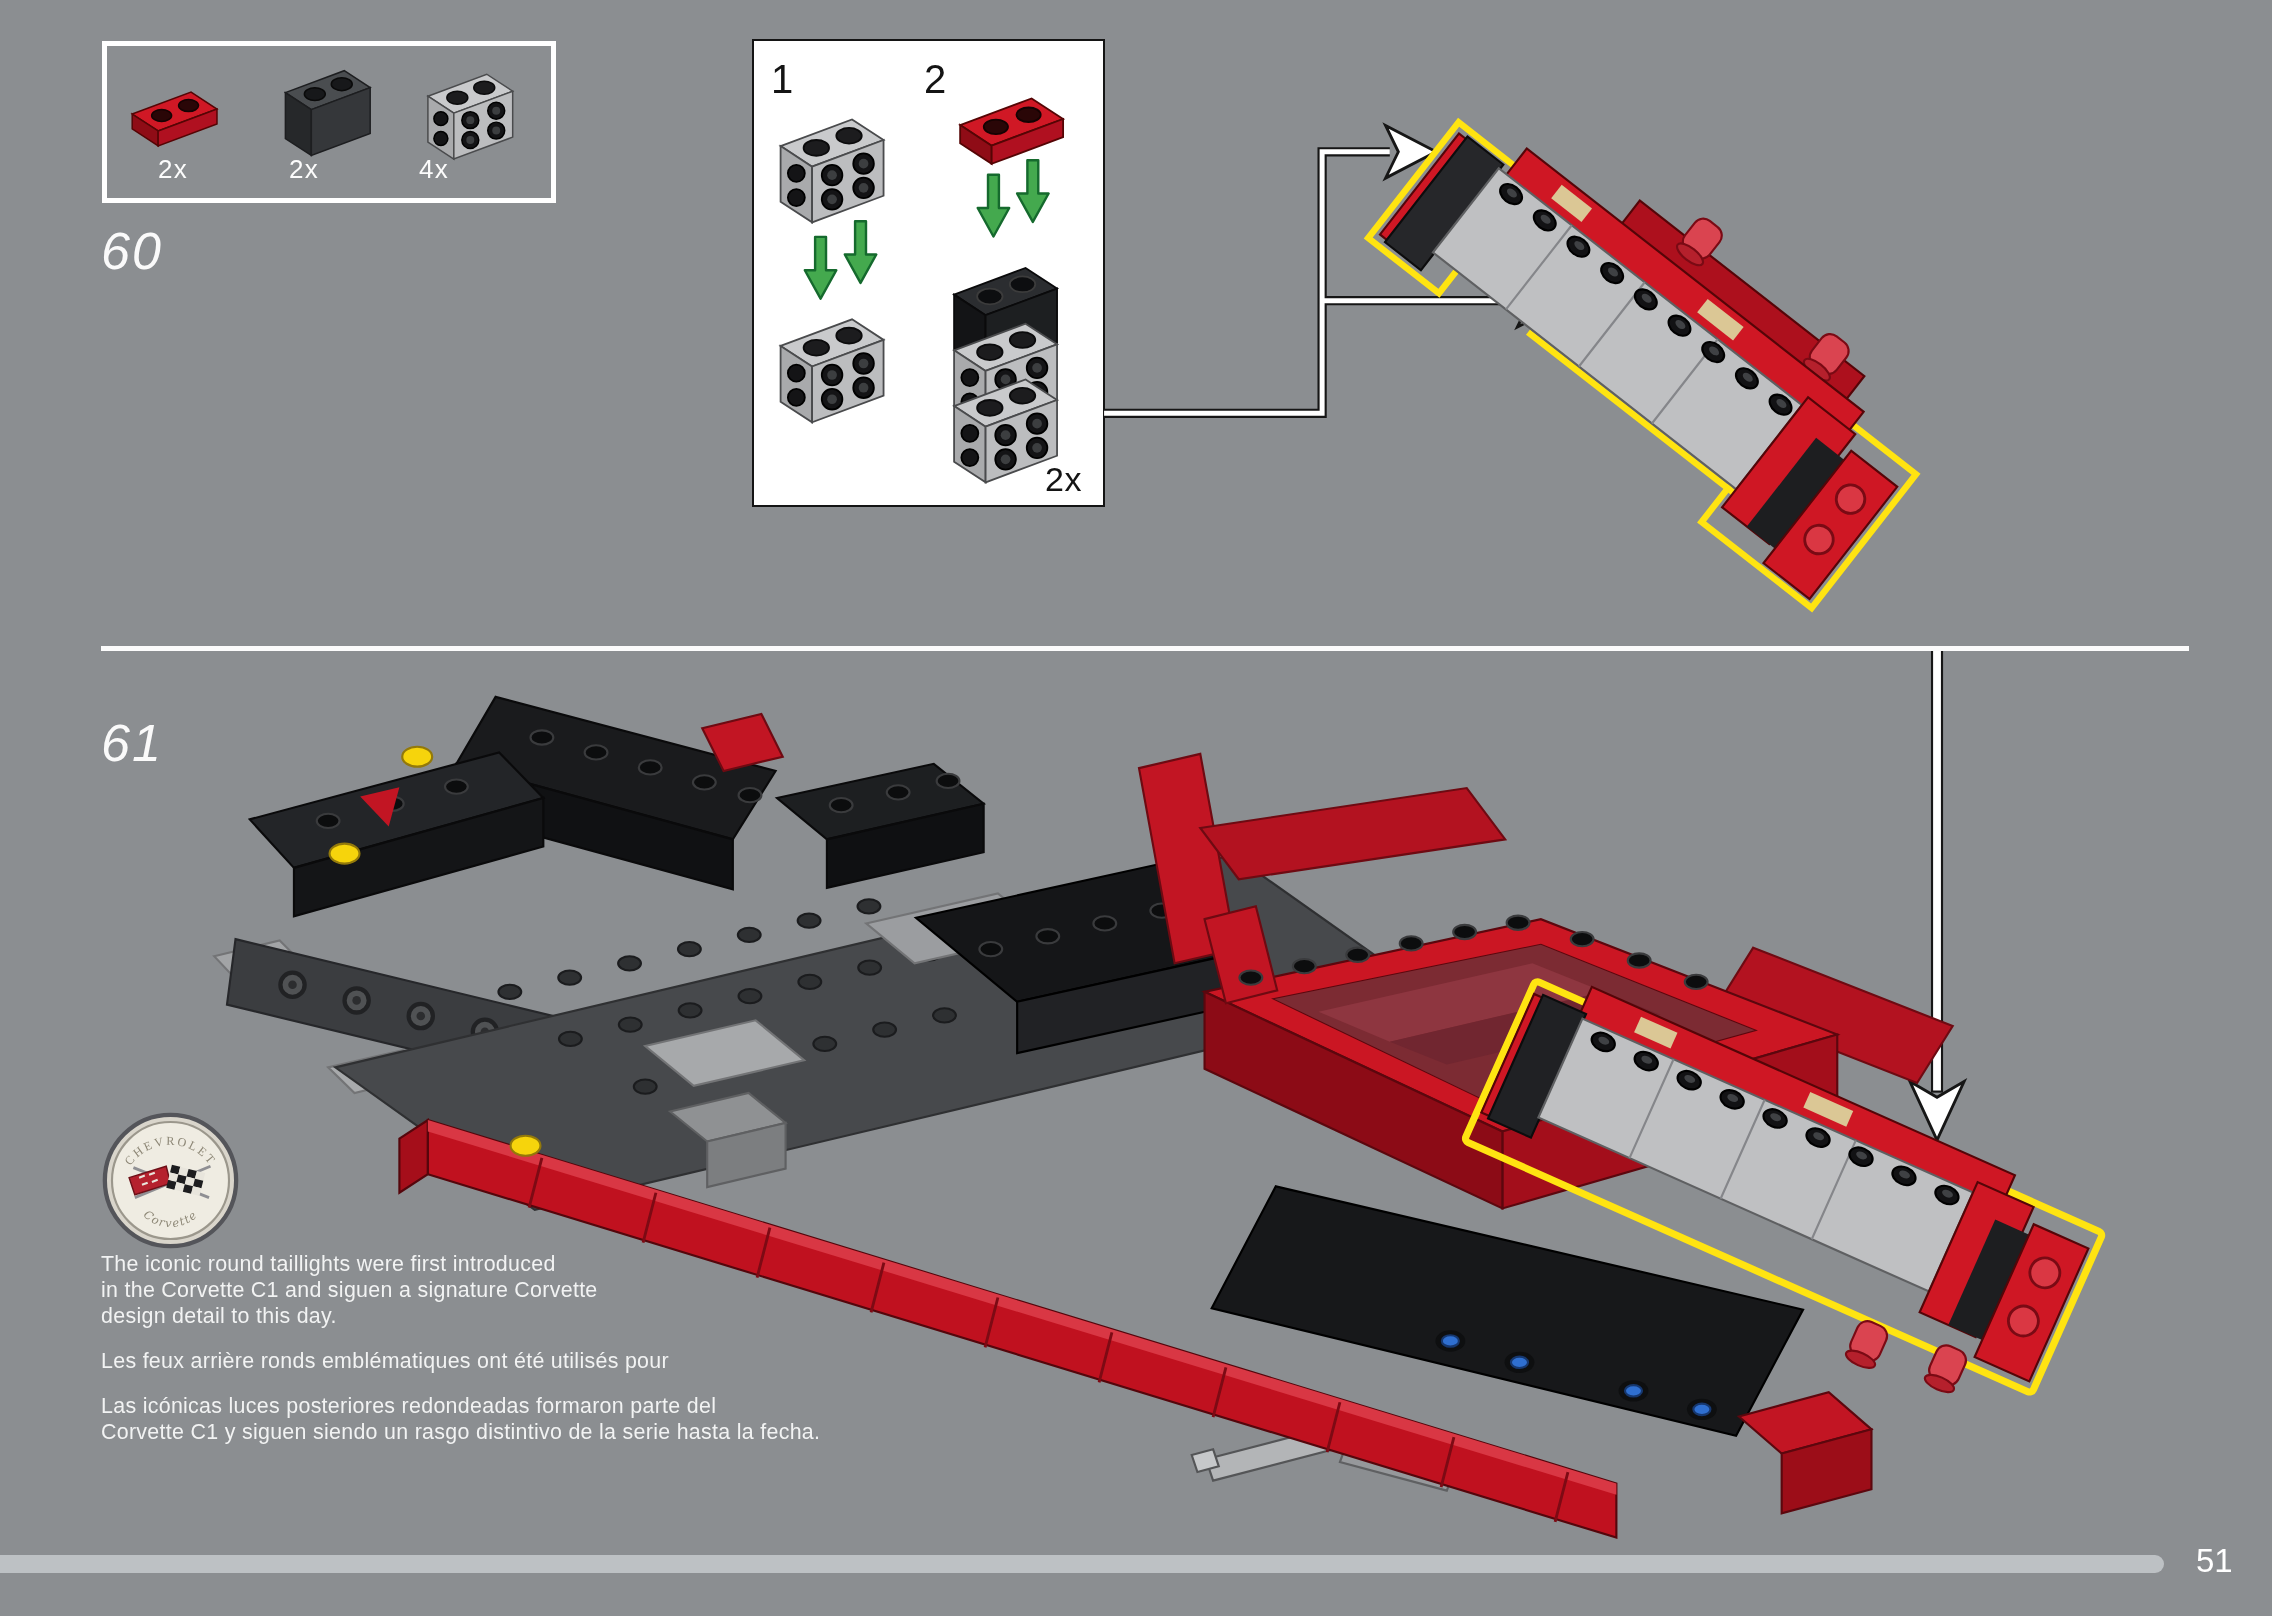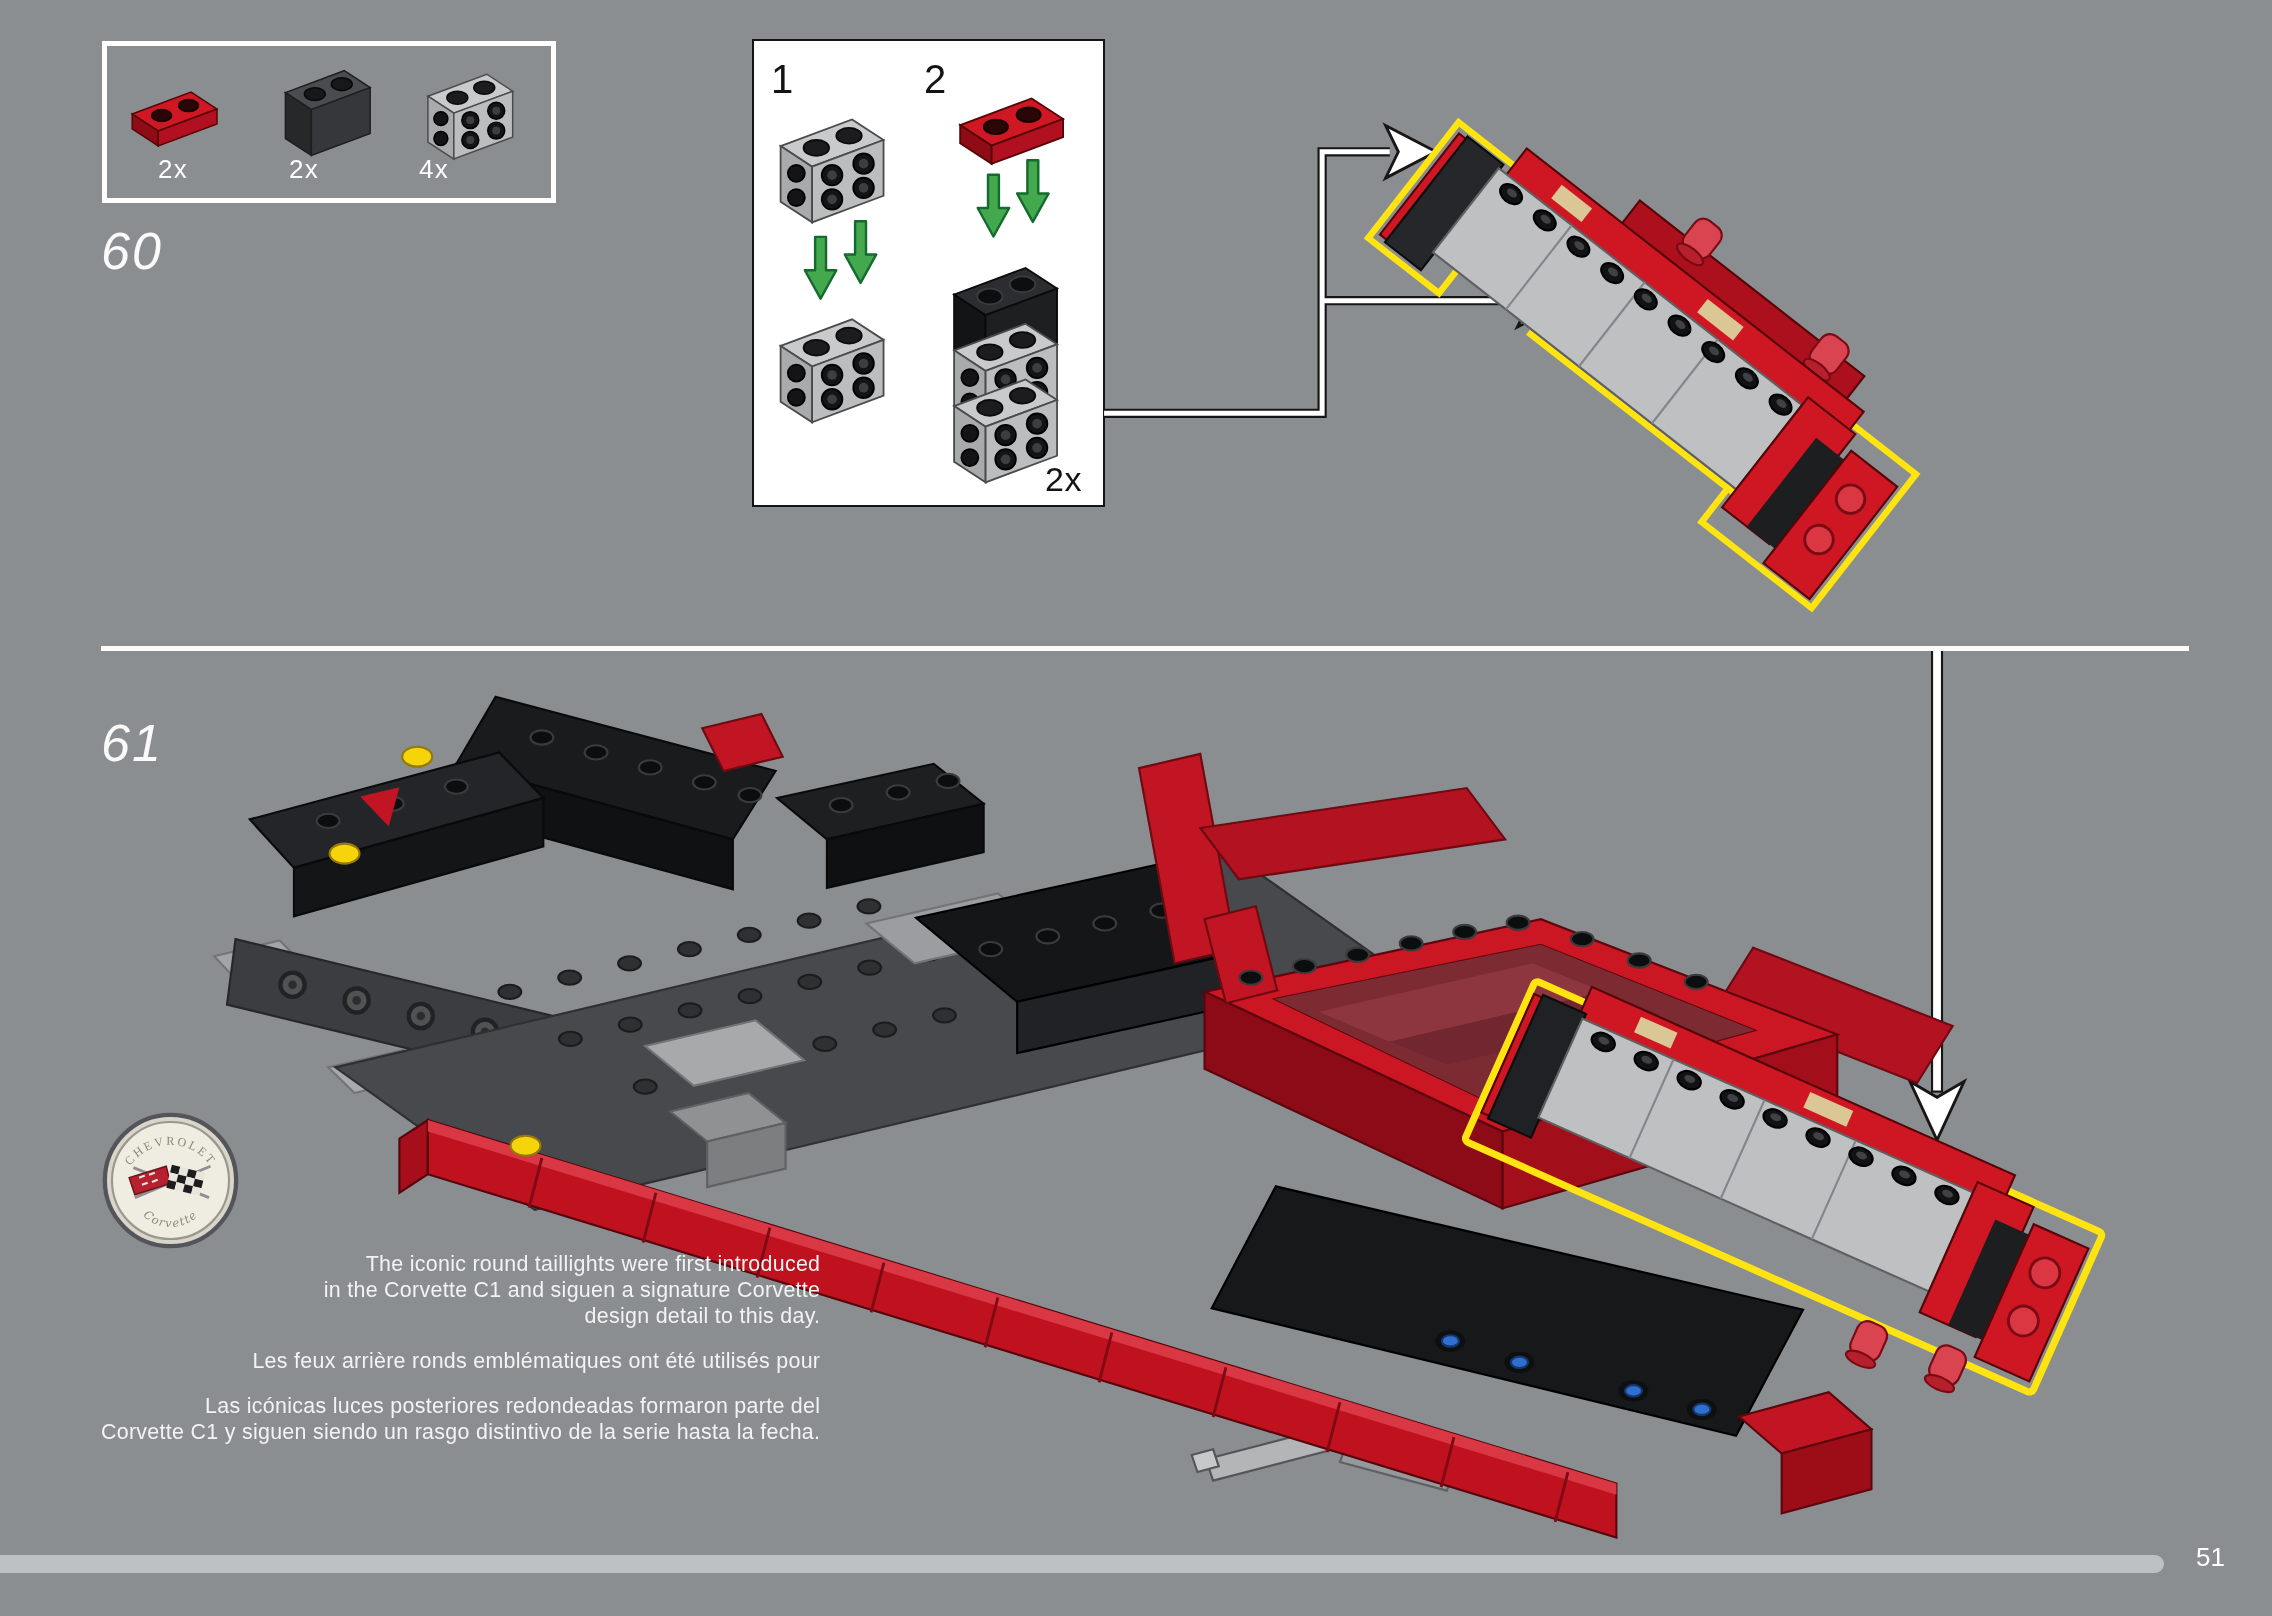--- a/index.html
+++ b/index.html
@@ -10,24 +10,24 @@
              border:5px solid #ffffff;box-sizing:border-box;}
   .instruction-box{position:absolute;left:752px;top:39px;width:353px;height:468px;
              background:#ffffff;border:2.9px solid #141414;box-sizing:border-box;}
   .step-num{position:absolute;font-size:52px;color:#fafafa;letter-spacing:2.1px;font-weight:400;font-style:italic;}
   .qty{position:absolute;font-size:26px;color:#fcfcfc;letter-spacing:1.4px;}
   .substep{position:absolute;font-size:40px;color:#141414;}
   .multiplier{position:absolute;font-size:34px;color:#141414;letter-spacing:0.7px;}
   .divider{position:absolute;left:101px;top:646px;width:2088px;height:5px;background:#fbfbfb;}
   .captions{position:absolute;left:101px;top:1251px;color:#f2f3f3;font-size:21.4px;line-height:26px;letter-spacing:0.3px;}
   .cap-para{margin:0 0 19px 0;}
-  .cap-line{white-space:nowrap;text-align:right;}
+  .cap-line{white-space:nowrap;}
   .bottom-bar{position:absolute;left:0;top:1555px;width:2164px;height:18px;background:#bdc1c4;
               border-radius:0 9.3px 9.3px 0;}
-  .page-num{position:absolute;left:2196px;top:1542px;font-size:26px;color:#ffffff;}
+  .page-num{position:absolute;left:2196px;top:1542px;font-size:33px;color:#ffffff;}
   .badge{position:absolute;left:102px;top:1112px;width:137px;height:137px;}
 </style>
 </head>
 <body>
 
 <div class="page">
 
   <div class="parts-box"></div>
 
   <div class="instruction-box"></div>

